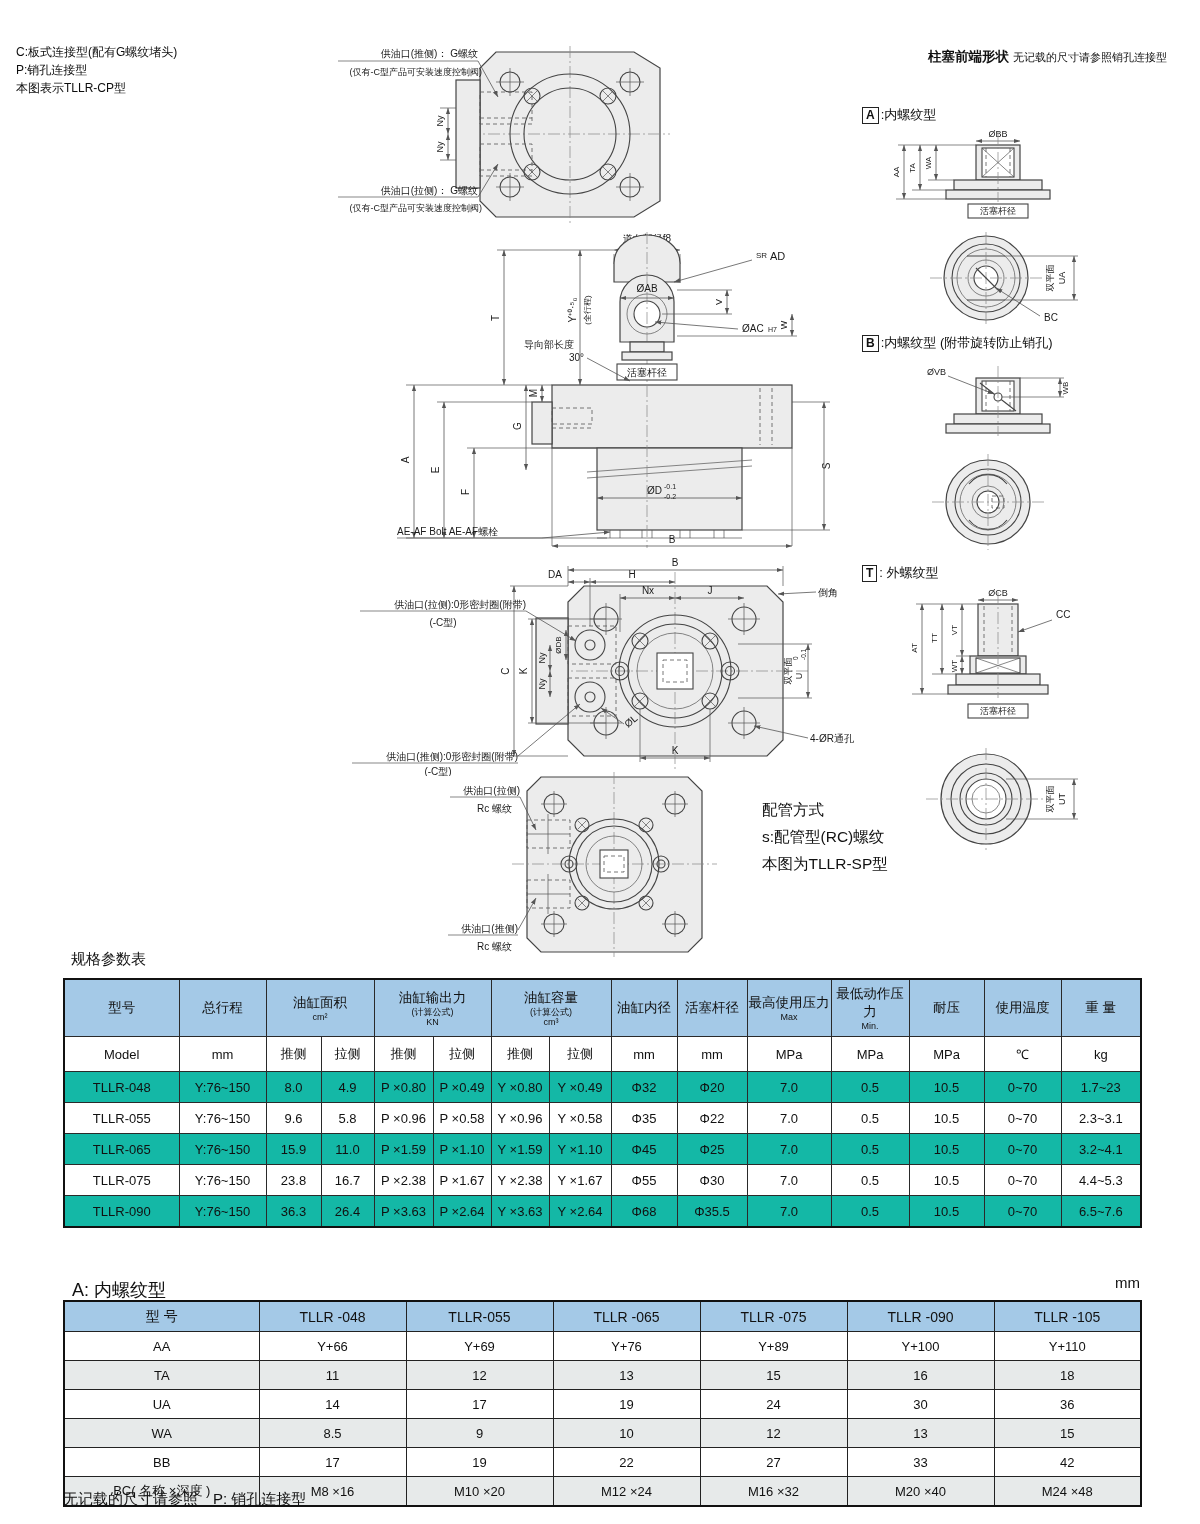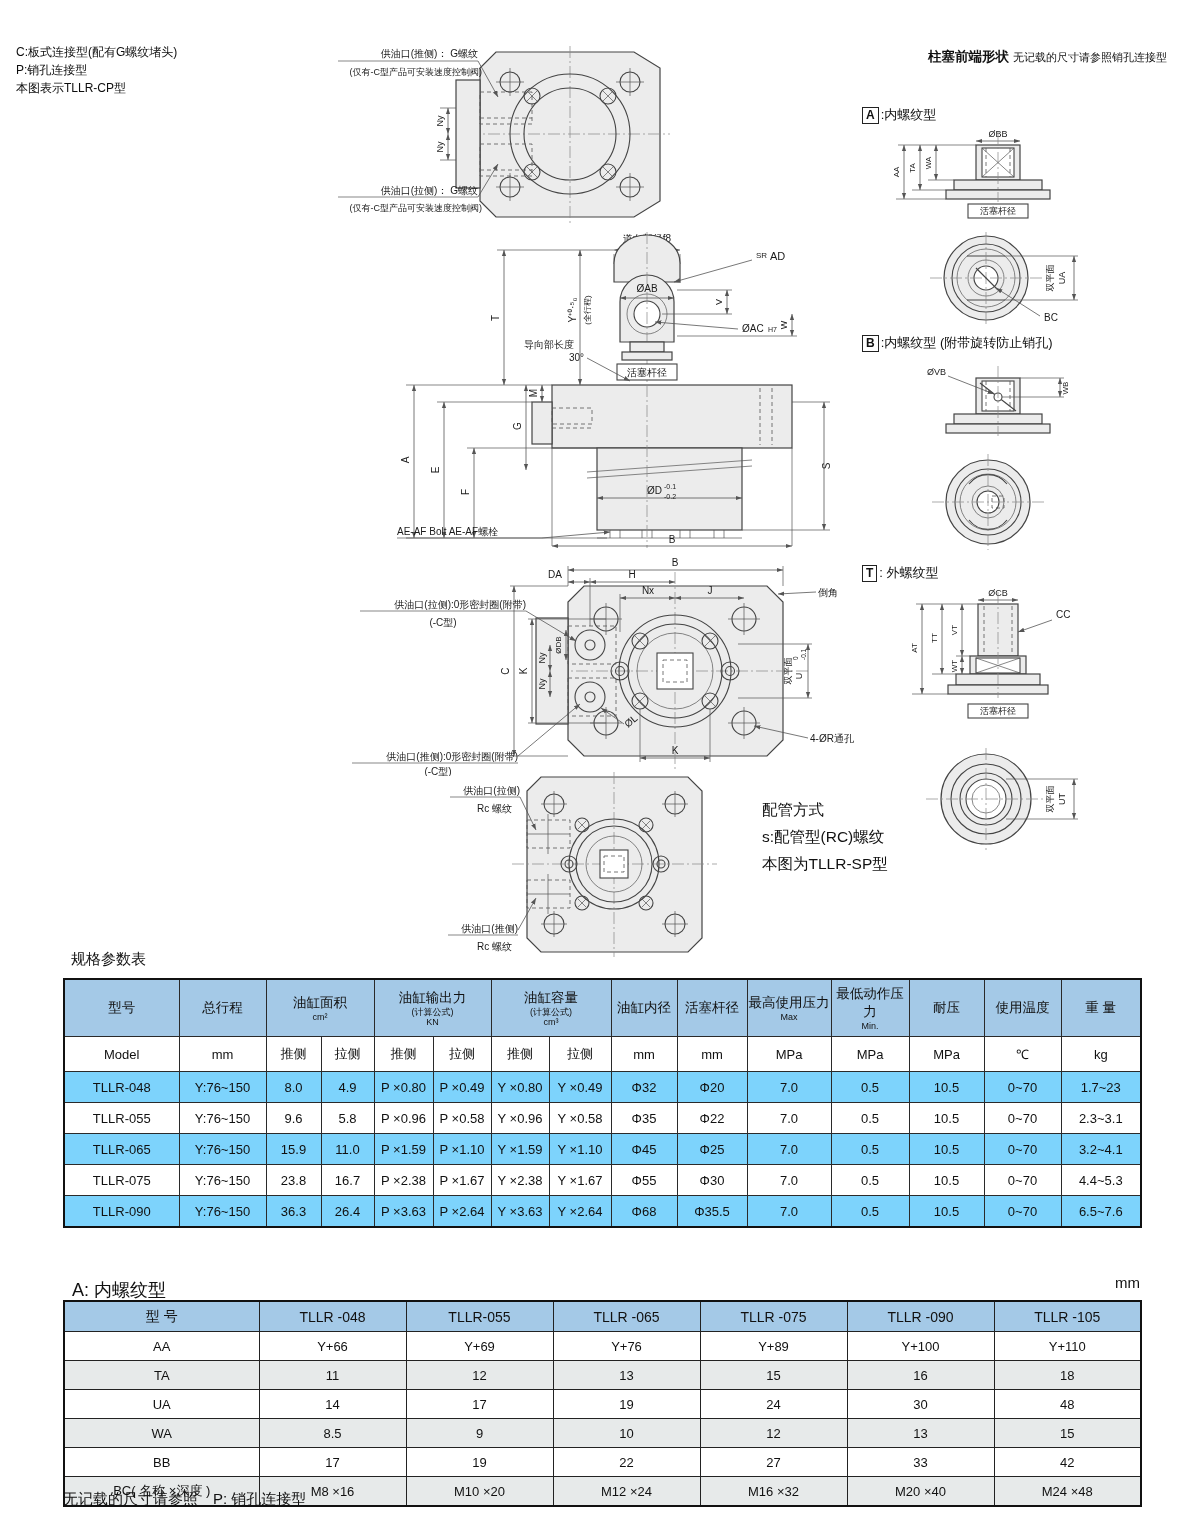--- a/index.html
+++ b/index.html
@@ -24,21 +24,21 @@
   #piping{left:762px;top:796px;font-size:15.5px;line-height:1.75;}
   
   table{border-collapse:collapse;table-layout:fixed;}
   #spec-title{left:63px;top:950px;font-size:15px;margin-left:8px;}
   #spec{left:63px;top:978px;width:1077px;}
   #spec th,#spec td{border:1.2px solid #2a2a2a;text-align:center;vertical-align:middle;font-weight:normal;padding:0;}
   #spec{border:2.5px solid #111;}
   #spec thead tr.blue th{background:#A4C9E7;font-size:13.5px;height:56px;}
   #spec thead tr.unit td{font-size:13px;height:34px;background:#fff;}
   #spec tbody td{font-size:13px;height:30px;background:#fff;}
-  #spec tbody tr.alt td{background:#7dd3fc;}
+  #spec tbody tr.alt td{background:#14b8a6;}
   .sub{display:block;font-size:9px;line-height:1.15;}
   #dim-title{left:72px;top:1278px;font-size:18px;}
   #dim-unit{left:63px;top:1274px;width:1077px;text-align:right;font-size:15px;}
   #dim{left:63px;top:1300px;width:1077px;border:2px solid #111;}
   #dim th,#dim td{border:1.6px solid #222;text-align:center;vertical-align:middle;font-weight:normal;}
   #dim thead th{background:#A4C9E7;font-size:14px;height:27px;}
   #dim tbody td{font-size:13px;height:26px;background:#fff;}
   #dim tbody tr.alt td{background:#E7EAEA;}
   #footer{left:63px;top:1490px;font-size:15px;}
 </style>
@@ -694,21 +694,21 @@
           <td>16</td>
           <td>18</td>
         </tr>
         <tr>
           <td>UA</td>
           <td>14</td>
           <td>17</td>
           <td>19</td>
           <td>24</td>
           <td>30</td>
-          <td>48</td>
+          <td>36</td>
         </tr>
         <tr class="alt">
           <td>WA</td>
           <td>8.5</td>
           <td>9</td>
           <td>10</td>
           <td>12</td>
           <td>13</td>
           <td>15</td>
         </tr>

